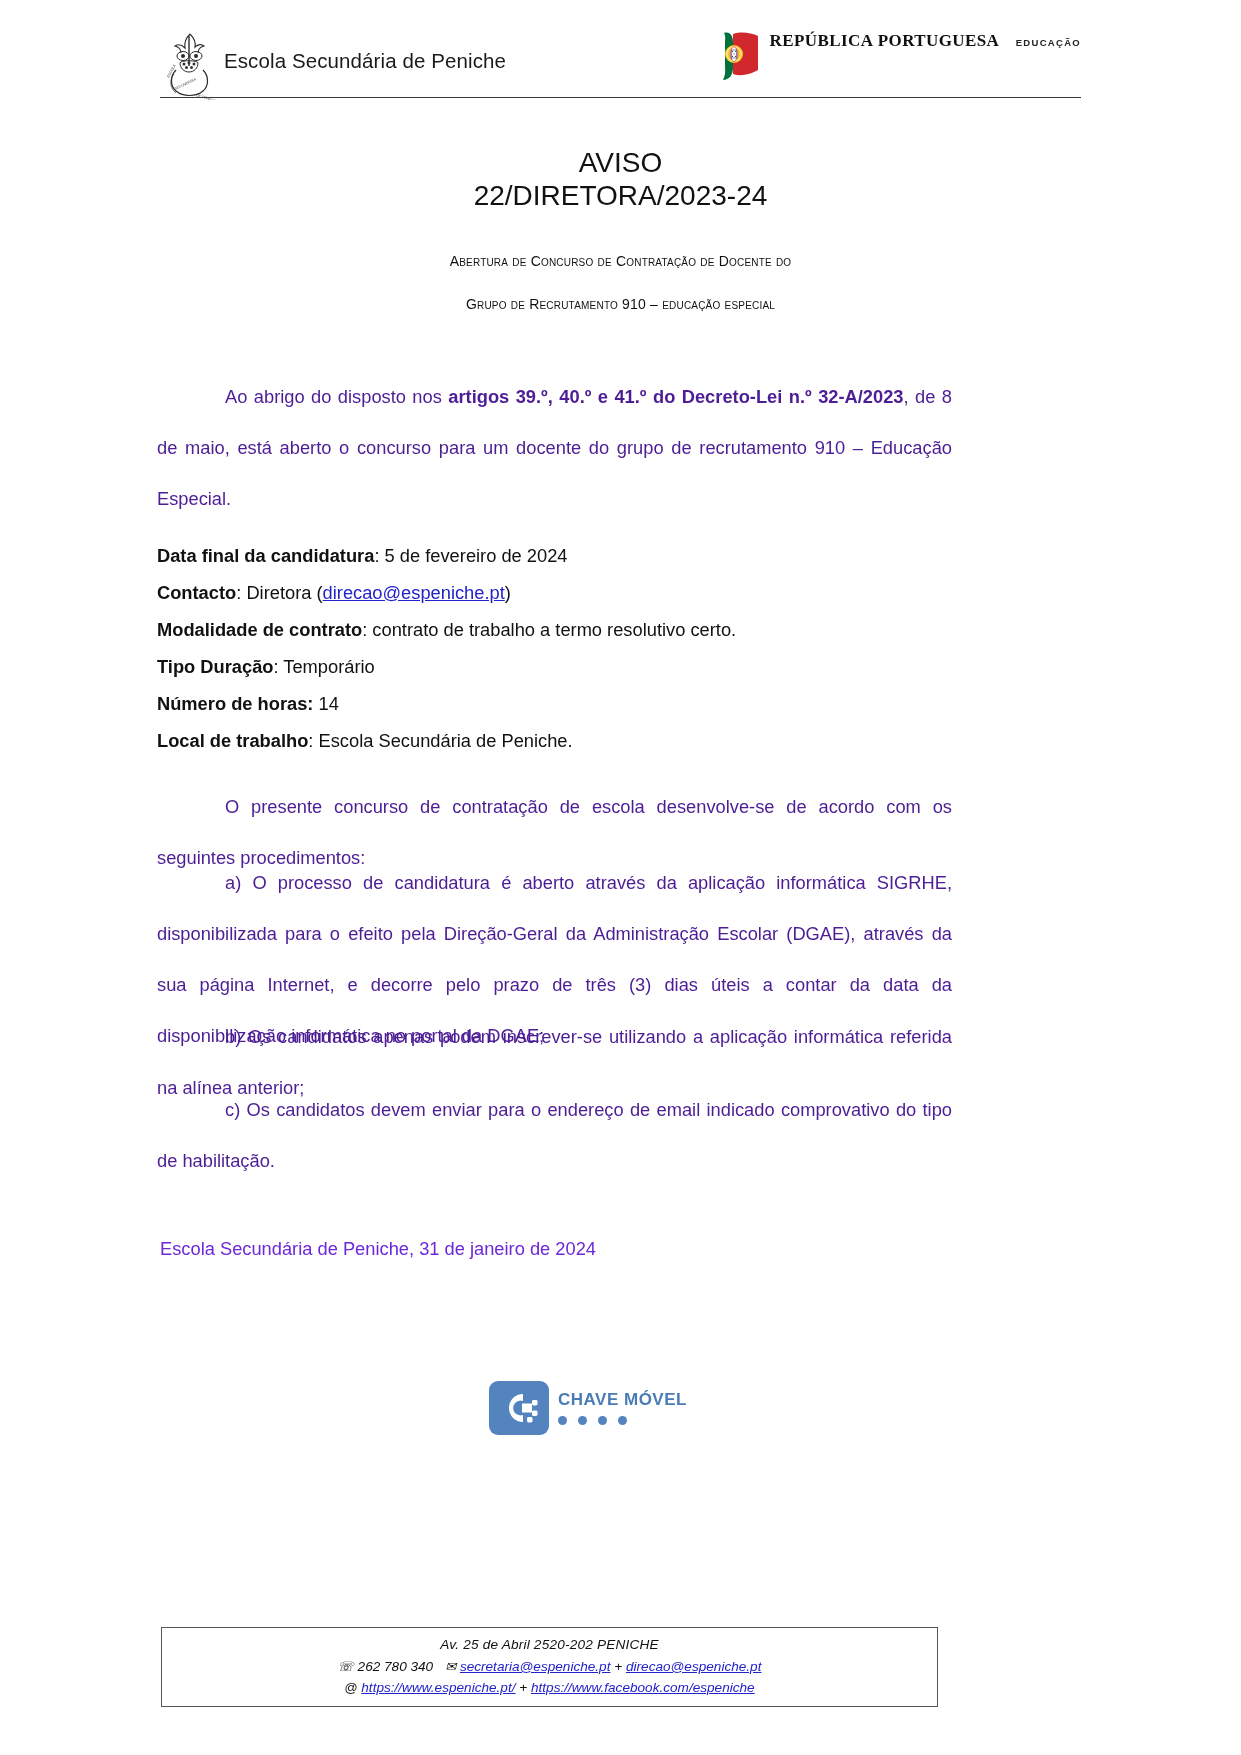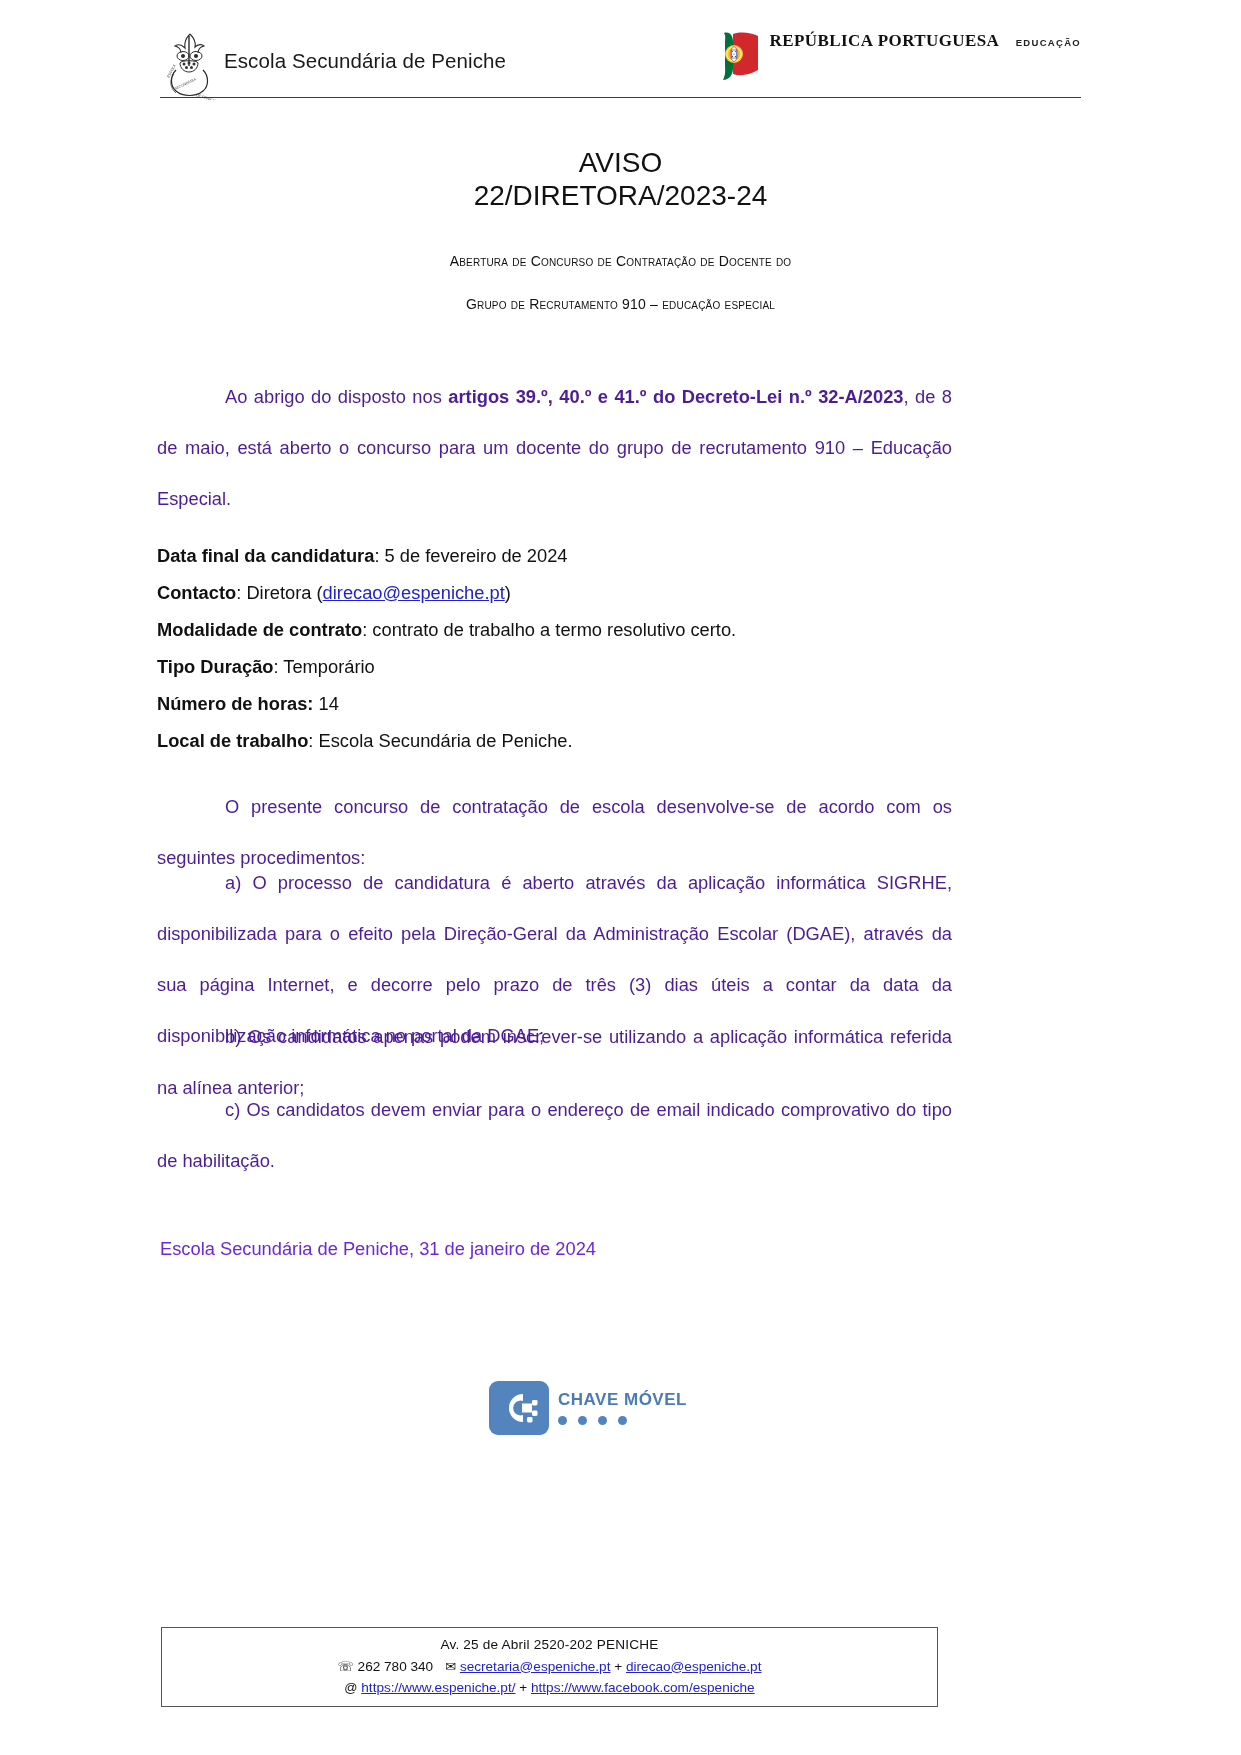--- a/index.html
+++ b/index.html
@@ -240,20 +240,21 @@
     position: absolute;
     left: 161px;
     top: 1627px;
     width: 777px;
     border: 1.4px solid #555;
     padding: 6px 4px 7px 4px;
     text-align: center;
     font-size: 13.6px;
     line-height: 21.5px;
     color: #111;
+    font-style: italic;
   }
   .footer a { color: #2222cc; text-decoration: underline; }
   .footer .addr { letter-spacing: 0.2px; }
   .footer .gap { display: inline-block; width: 12px; }
   .footer .glyph { font-size: 13px; }
 </style>
 </head>
 <body>
 
 <div class="page">

